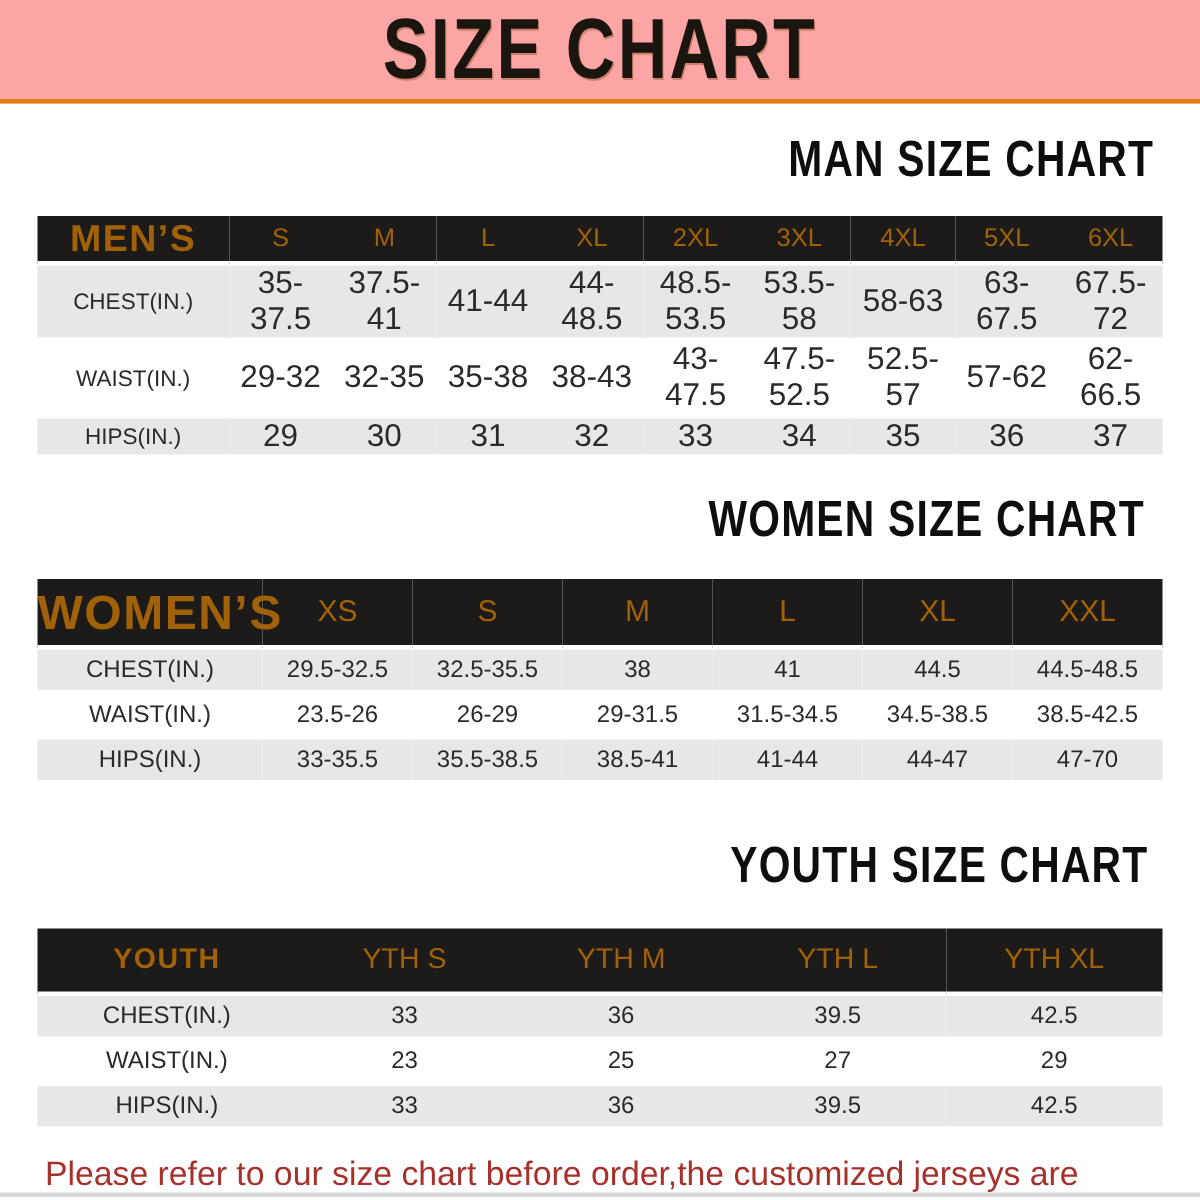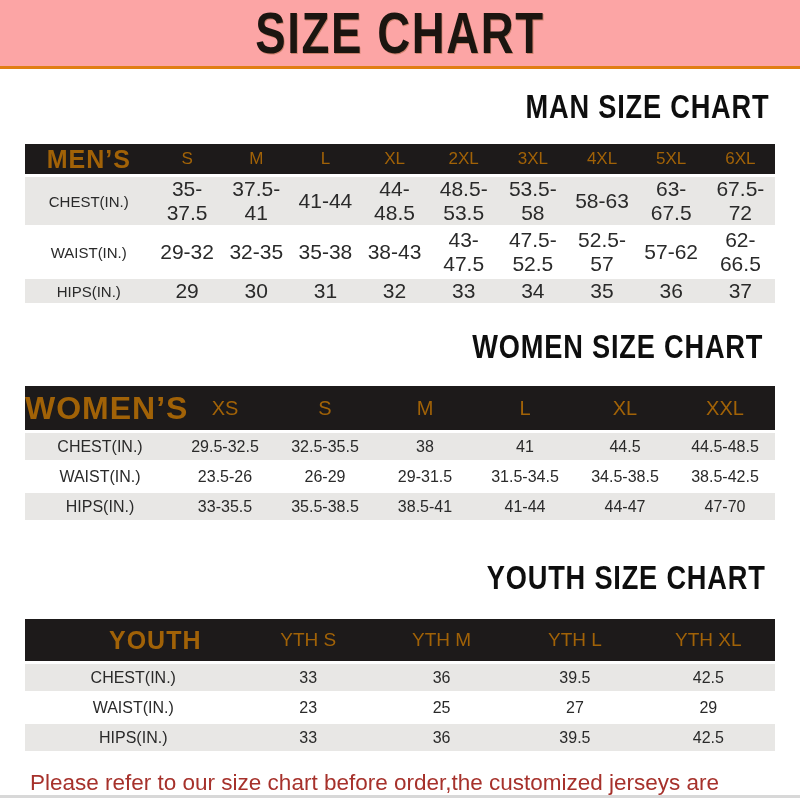--- a/index.html
+++ b/index.html
@@ -53,21 +53,21 @@
   .t-men thead th { height: 30px; font-size: 17px; }
   .t-men thead th:first-child { font-size: 25px; width: 17%; }
   .t-men tbody td { height: 23px; font-size: 21px; }
   .t-men tbody td:first-child { font-size: 15px; }
   
   .t-women thead th { height: 44px; font-size: 20px; }
   .t-women thead th:first-child { font-size: 32px; width: 20%; }
   .t-women tbody td { height: 27px; font-size: 16px; }
   
   .t-youth thead th { height: 42px; font-size: 19px; }
-  .t-youth thead th:first-child { font-size: 25px; width: 23%; padding-left: 44px; }
+  .t-youth thead th:first-child { font-size: 19px; width: 23%; }
   .t-youth tbody td { height: 27px; font-size: 16px; }
   
   .note {
     margin-top: 14px; padding-left: 30px; padding-right: 20px;
     color: #A6312B; font-size: 22.5px; line-height: 35px; font-weight: 400;
   }
   .bottom-divider {
     position: absolute; left: 0; bottom: 2px; width: 800px; height: 3px;
     background: #d8d8d8;
   }

